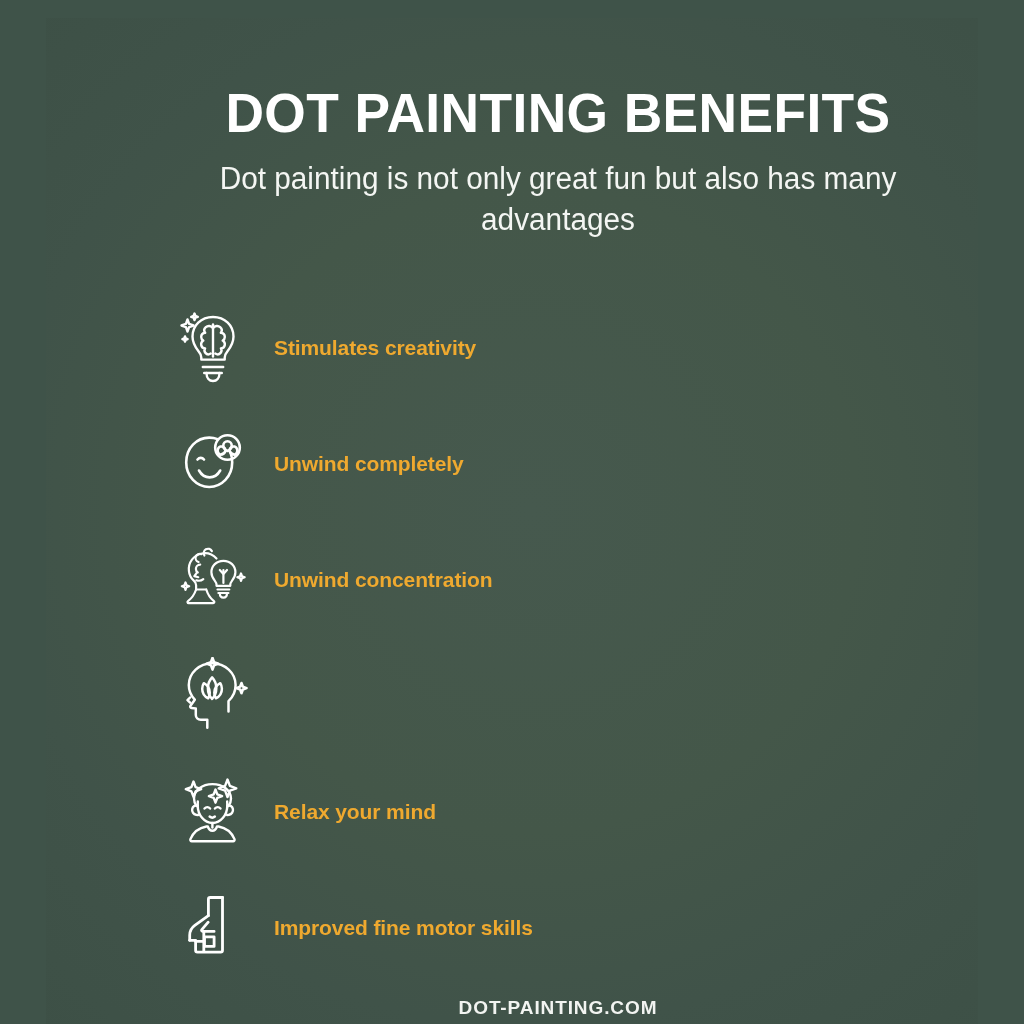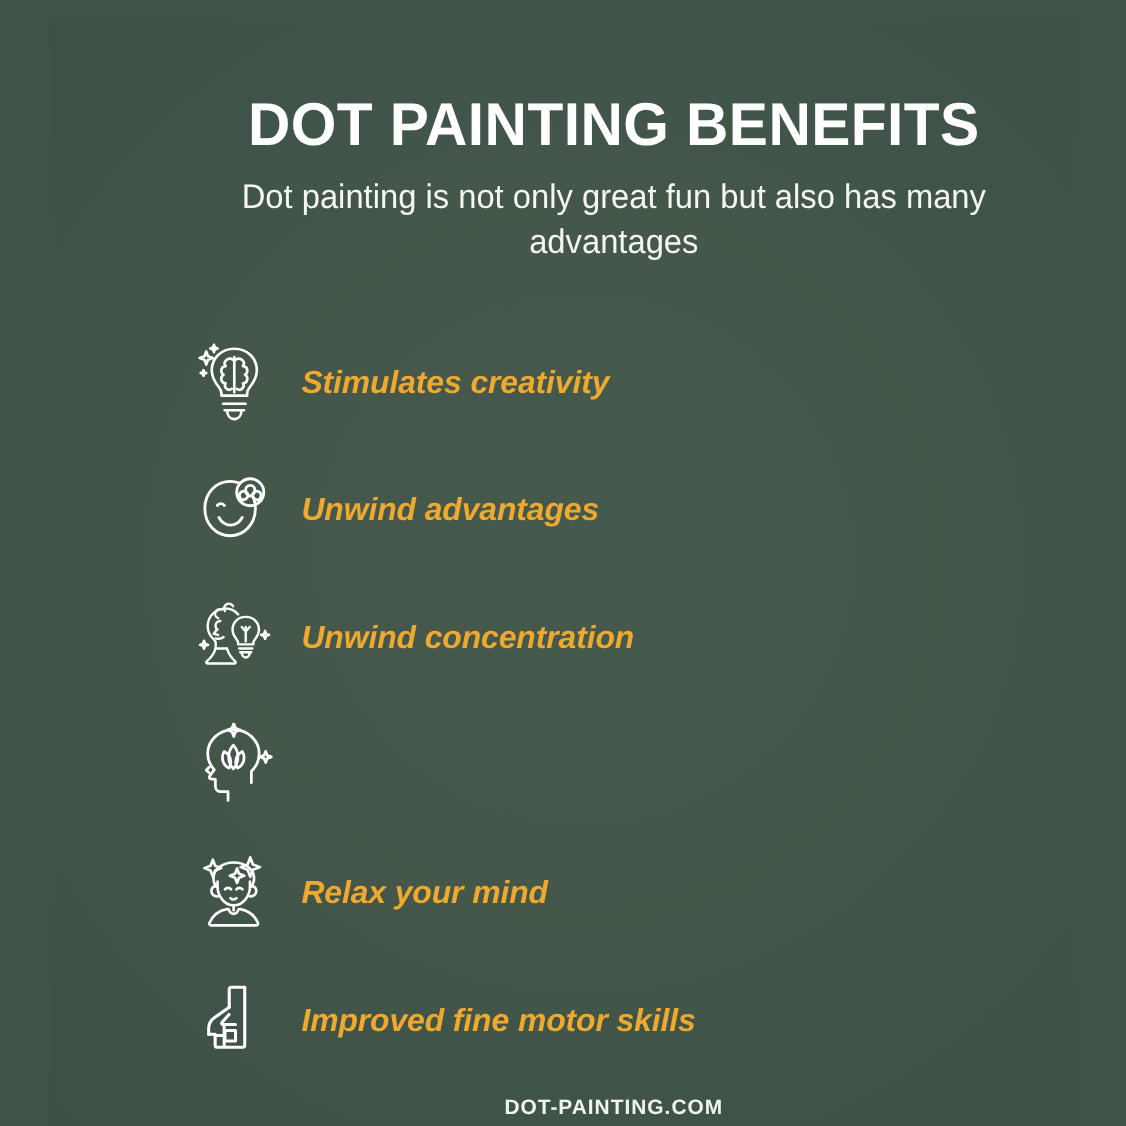--- a/index.html
+++ b/index.html
@@ -76,27 +76,26 @@
     justify-content: flex-start;
   }
   .benefit-icon svg {
     display: block;
     width: 72px;
     height: 78px;
   }
   .benefit-label {
     margin-left: 25px;
     font-family: "Liberation Sans", sans-serif;
-    font-size: 29px;
+    font-size: 21px;
     line-height: 34px;
     font-weight: 700;
     color: #efa92f;
     letter-spacing: -0.1px;
     white-space: nowrap;
-    font-style: italic;
   }
 
   
   .footer {
     position: absolute;
     left: 0;
     bottom: 23px;
     width: 1024px;
     text-align: center;
   }
@@ -142,21 +141,21 @@
         <svg viewBox="0 0 72 78" fill="none" stroke="#ffffff" stroke-width="2.6" stroke-linecap="round" stroke-linejoin="round">
           <path d="M53.5 27.6c1.1 3 1.7 6.3 1.7 9.7 0 14.2-10.4 24.7-23 24.7S9.2 51.5 9.2 37.3 19.6 12.6 32.2 12.6c3 0 5.8.5 8.4 1.5"></path>
           <path d="M20.5 34.5c1.9-2.2 4.6-2.2 6.5 0"></path>
           <path d="M22 45.5c2.6 4.6 6.4 6.9 10.6 6.9s8-2.3 10.6-6.9"></path>
           <circle cx="50.5" cy="22.5" r="12.3"></circle>
           <path d="M50.5 16.3c2.5 0 4.2 2 4.2 4.3 0 2.6-1.9 4.6-4.2 5.4-2.3-.8-4.2-2.8-4.2-5.4 0-2.3 1.7-4.3 4.2-4.3z"></path>
           <path d="M46.6 22.1c-2.1-1.3-4.5-.5-5.5 1.5-1.1 2.3.1 4.7 2.1 6.1 2.4-.2 4.6-1.7 5.4-4-.2-1.6-.6-2.8-2-3.6z"></path>
           <path d="M54.4 22.1c2.1-1.3 4.5-.5 5.5 1.5 1.1 2.3-.1 4.7-2.1 6.1-2.4-.2-4.6-1.7-5.4-4 .2-1.6.6-2.8 2-3.6z"></path>
         </svg>
       </span>
-      <span class="benefit-label">Unwind advantages</span>
+      <span class="benefit-label">Unwind completely</span>
     </div>
 
     <div class="benefit-row">
       <span class="benefit-icon">
         <svg viewBox="0 0 72 78" fill="none" stroke="#ffffff" stroke-width="2.2" stroke-linecap="round" stroke-linejoin="round">
           <path d="M39.5 17.5c-3.5-3.8-9-6-14.6-5-8.4 1.5-13.8 9.1-13 17.3.4 4.2 2.4 7.6 4.9 9.8 1.5 1.3 2.3 2.8 2.3 4.6v4.3"></path>
           <path d="M19.1 48.5h9.6"></path>
           <path d="M19.1 48.5c-1.6 4.7-4.6 9-8.1 11.6-.9.7-.5 2.1.6 2.1h24.6c1.1 0 1.5-1.3.7-2-3.4-2.8-6.2-7-7.6-11.7"></path>
           <path d="M23.2 23.6c-2.6 0-4.3 2.1-4.3 4.3 0 1.5.8 2.8 1.9 3.5"></path>
           <path d="M19.9 31.7l-2.6 3.4 4 1.1"></path>

